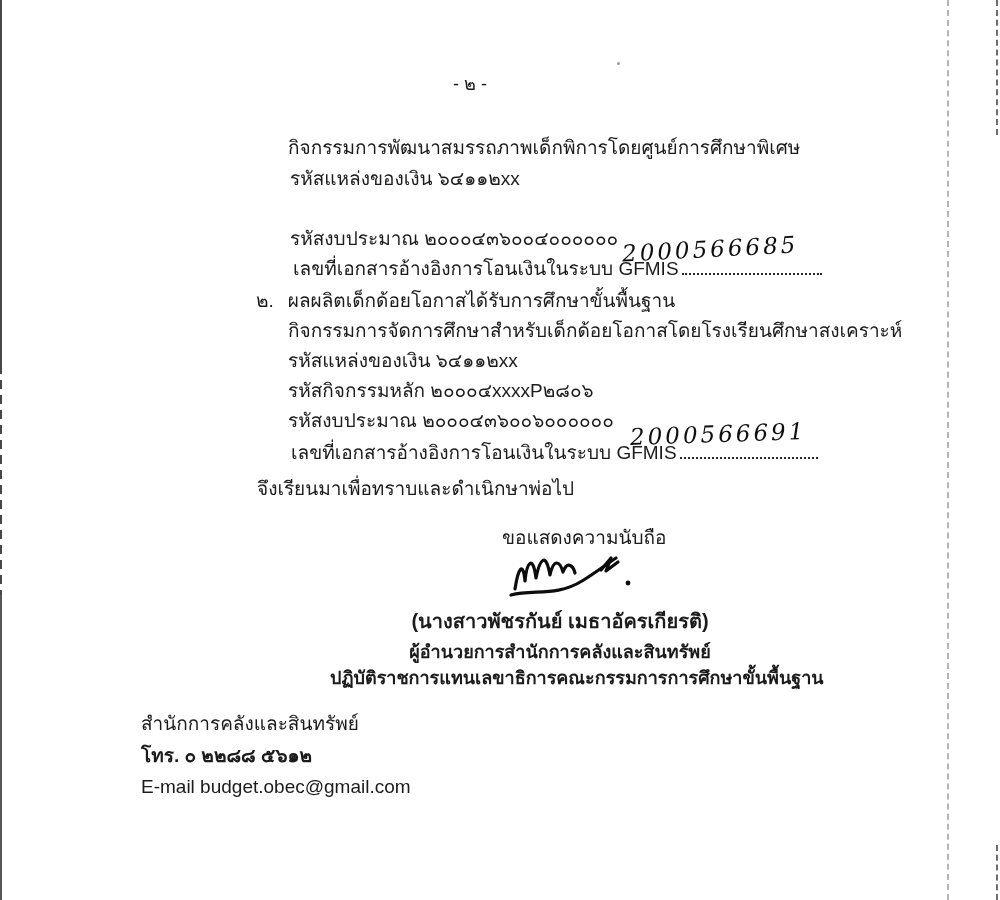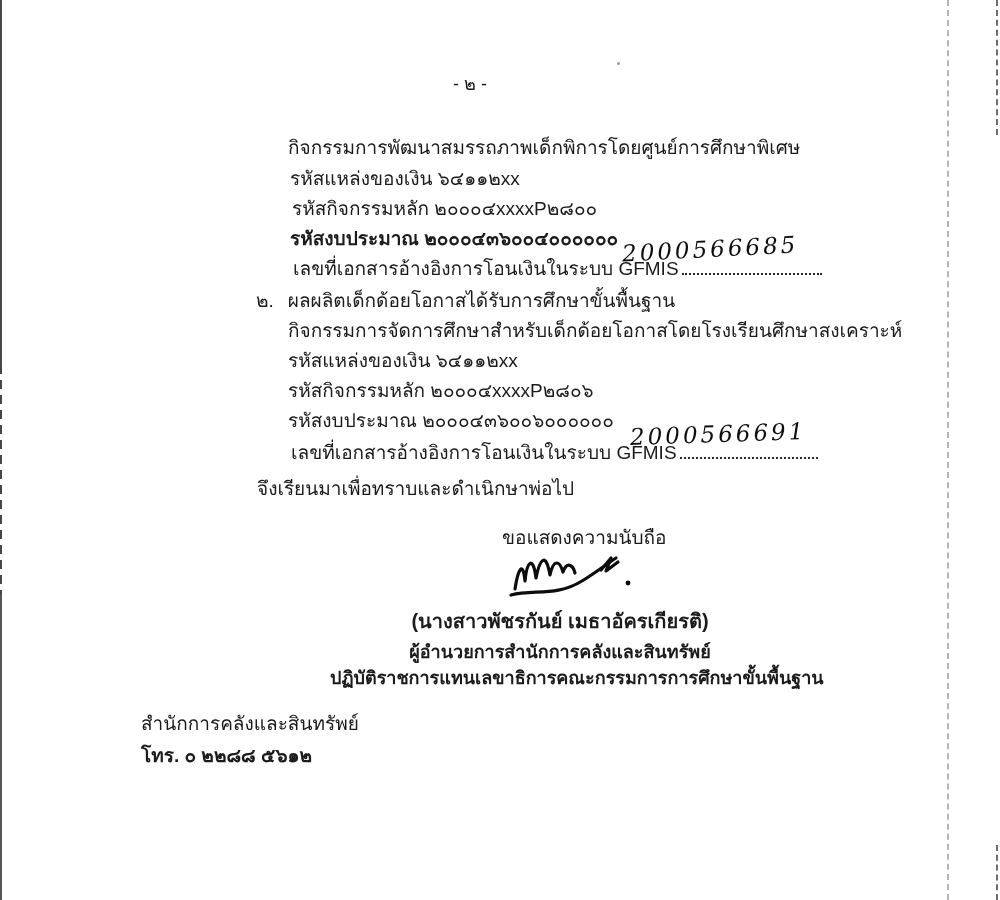--- a/index.html
+++ b/index.html
@@ -26,22 +26,21 @@
 </style>
 </head>
 <body>
 
 <div class="page">
 
   <div class="line center" style="left:0;right:60px;top:72px;font-size:18px;">- ๒ -</div>
 
   <div class="line" style="left:288px;top:136px;">กิจกรรมการพัฒนาสมรรถภาพเด็กพิการโดยศูนย์การศึกษาพิเศษ</div>
   <div class="line" style="left:290px;top:167px;">รหัสแหล่งของเงิน ๖๔๑๑๒xx</div>
-  <div class="line" style="left:292px;top:197px;">รหัสกิจกรรมหลัก ๒๐๐๐๔xxxxP๒๘๐๐</div>
-  <div class="line" style="left:290px;top:227px;font-weight:bold;">รหัสงบประมาณ ๒๐๐๐๔๓๖๐๐๔๐๐๐๐๐๐</div>
+  <div class="line" style="left:290px;top:227px;">รหัสงบประมาณ ๒๐๐๐๔๓๖๐๐๔๐๐๐๐๐๐</div>
   <div class="line" style="left:293px;top:257px;">
     <span>เลขที่เอกสารอ้างอิงการโอนเงินในระบบ GFMIS</span><span class="leader" style="width:140px;"></span>
   </div>
   <div class="handwrite" style="left:622px;top:236px;transform:rotate(-3deg);">2000566685</div>
 
   <div class="line item-row" style="left:256px;top:289px;">
     <span>๒.</span>
     <span>ผลผลิตเด็กด้อยโอกาสได้รับการศึกษาขั้นพื้นฐาน</span>
   </div>
   <div class="line" style="left:288px;top:319px;">กิจกรรมการจัดการศึกษาสำหรับเด็กด้อยโอกาสโดยโรงเรียนศึกษาสงเคราะห์</div>
@@ -66,20 +65,21 @@
       </g>
     </svg>
   </div>
 
   <div class="line bold center" style="left:380px;top:609px;width:360px;font-size:20px;">(นางสาวพัชรกันย์ เมธาอัครเกียรติ)</div>
   <div class="line bold center" style="left:380px;top:640px;width:360px;font-size:18px;">ผู้อำนวยการสำนักการคลังและสินทรัพย์</div>
   <div class="line bold center" style="left:330px;top:666px;width:460px;font-size:18px;">ปฏิบัติราชการแทนเลขาธิการคณะกรรมการการศึกษาขั้นพื้นฐาน</div>
 
   <div class="line" style="left:141px;top:712px;">สำนักการคลังและสินทรัพย์</div>
   <div class="line" style="left:141px;top:744px;font-weight:bold;">โทร. ๐ ๒๒๘๘ ๕๖๑๒</div>
+  <div class="line" style="left:141px;top:775px;">E-mail budget.obec@gmail.com</div>
 
   <div class="edge-left-1"></div>
   <div class="edge-left-2"></div>
   <div class="edge-left-3"></div>
   <div class="edge-dash-mid"></div>
   <div class="edge-dash-right-top"></div>
   <div class="edge-dash-right-bot"></div>
   <div class="speck" style="left:617px;top:62px;"></div>
 
 </div>

